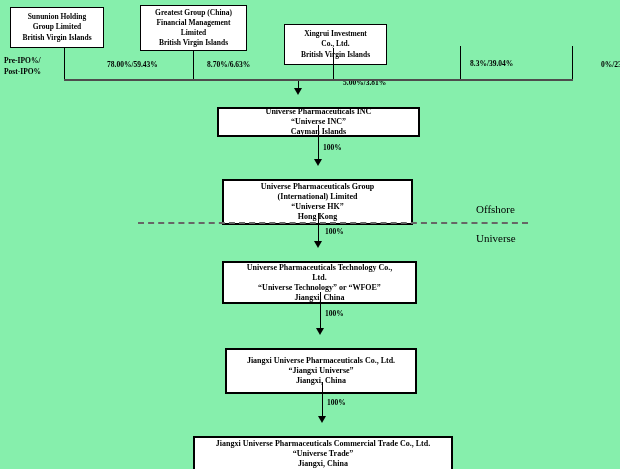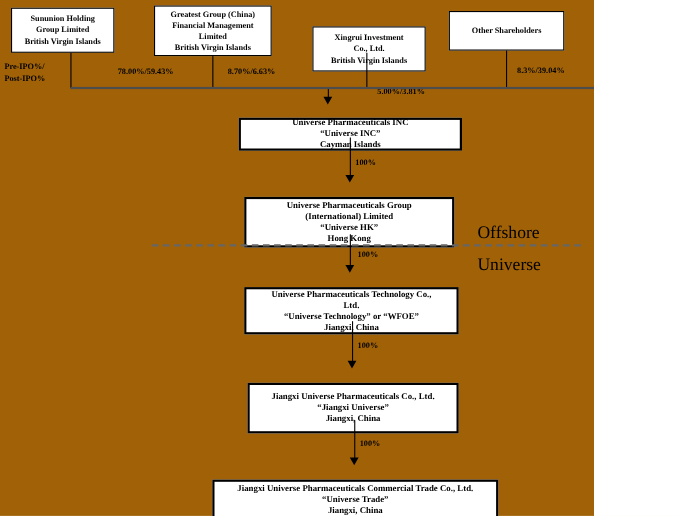--- a/index.html
+++ b/index.html
@@ -6,23 +6,23 @@
     margin: 0;
     padding: 0;
     background: #ffffff;
     width: 624px;
     height: 469px;
     font-family: "Liberation Serif", "DejaVu Serif", serif;
     color: #000;
   }
   .canvas {
     position: relative;
-    width: 540px;
+    width: 620px;
     height: 469px;
-    background: #a16207;
+    background: #86efac;
     overflow: hidden;
     text-decoration: underline;
   }
   .box {
     position: absolute;
     border: 1.5px solid #000;
     background: #fff;
     display: flex;
     align-items: center;
     justify-content: center;
@@ -77,42 +77,41 @@
   .divider {
     position: absolute;
     left: 138px;
     top: 222px;
     width: 390px;
     height: 0;
     border-top: 2px dashed #666;
   }
   .region-label {
     position: absolute;
-    left: 434px;
-    font-size: 16px;
+    left: 476px;
+    font-size: 11px;
     font-weight: normal;
     white-space: nowrap;
   }
 </style>
 </head>
 <body>
 
 <div class="canvas">
 
   <div class="box" style="left:10px; top:7px; width:94px; height:41px;">Sununion Holding
 Group Limited
 British Virgin Islands</div>
   <div class="box" style="left:140px; top:5px; width:107px; height:46px;">Greatest Group (China)
 Financial Management
 Limited
 British Virgin Islands</div>
   <div class="box" style="left:284px; top:24px; width:103px; height:41px;">Xingrui Investment
 Co., Ltd.
 British Virgin Islands</div>
-  <div class="box" style="left:408px; top:10px; width:105px; height:36px;">Other Shareholders</div>
 
   <div class="axis-label">Pre-IPO%/
 Post-IPO%</div>
 
   <div class="vline" style="left:64px; top:48px; height:32px;"></div>
   <div class="vline" style="left:193px; top:51px; height:29px;"></div>
   <div class="vline" style="left:333px; top:48px; height:32px;"></div>
   <div class="vline" style="left:460px; top:46px; height:34px;"></div>
   <div class="vline" style="left:572px; top:46px; height:34px;"></div>
 

